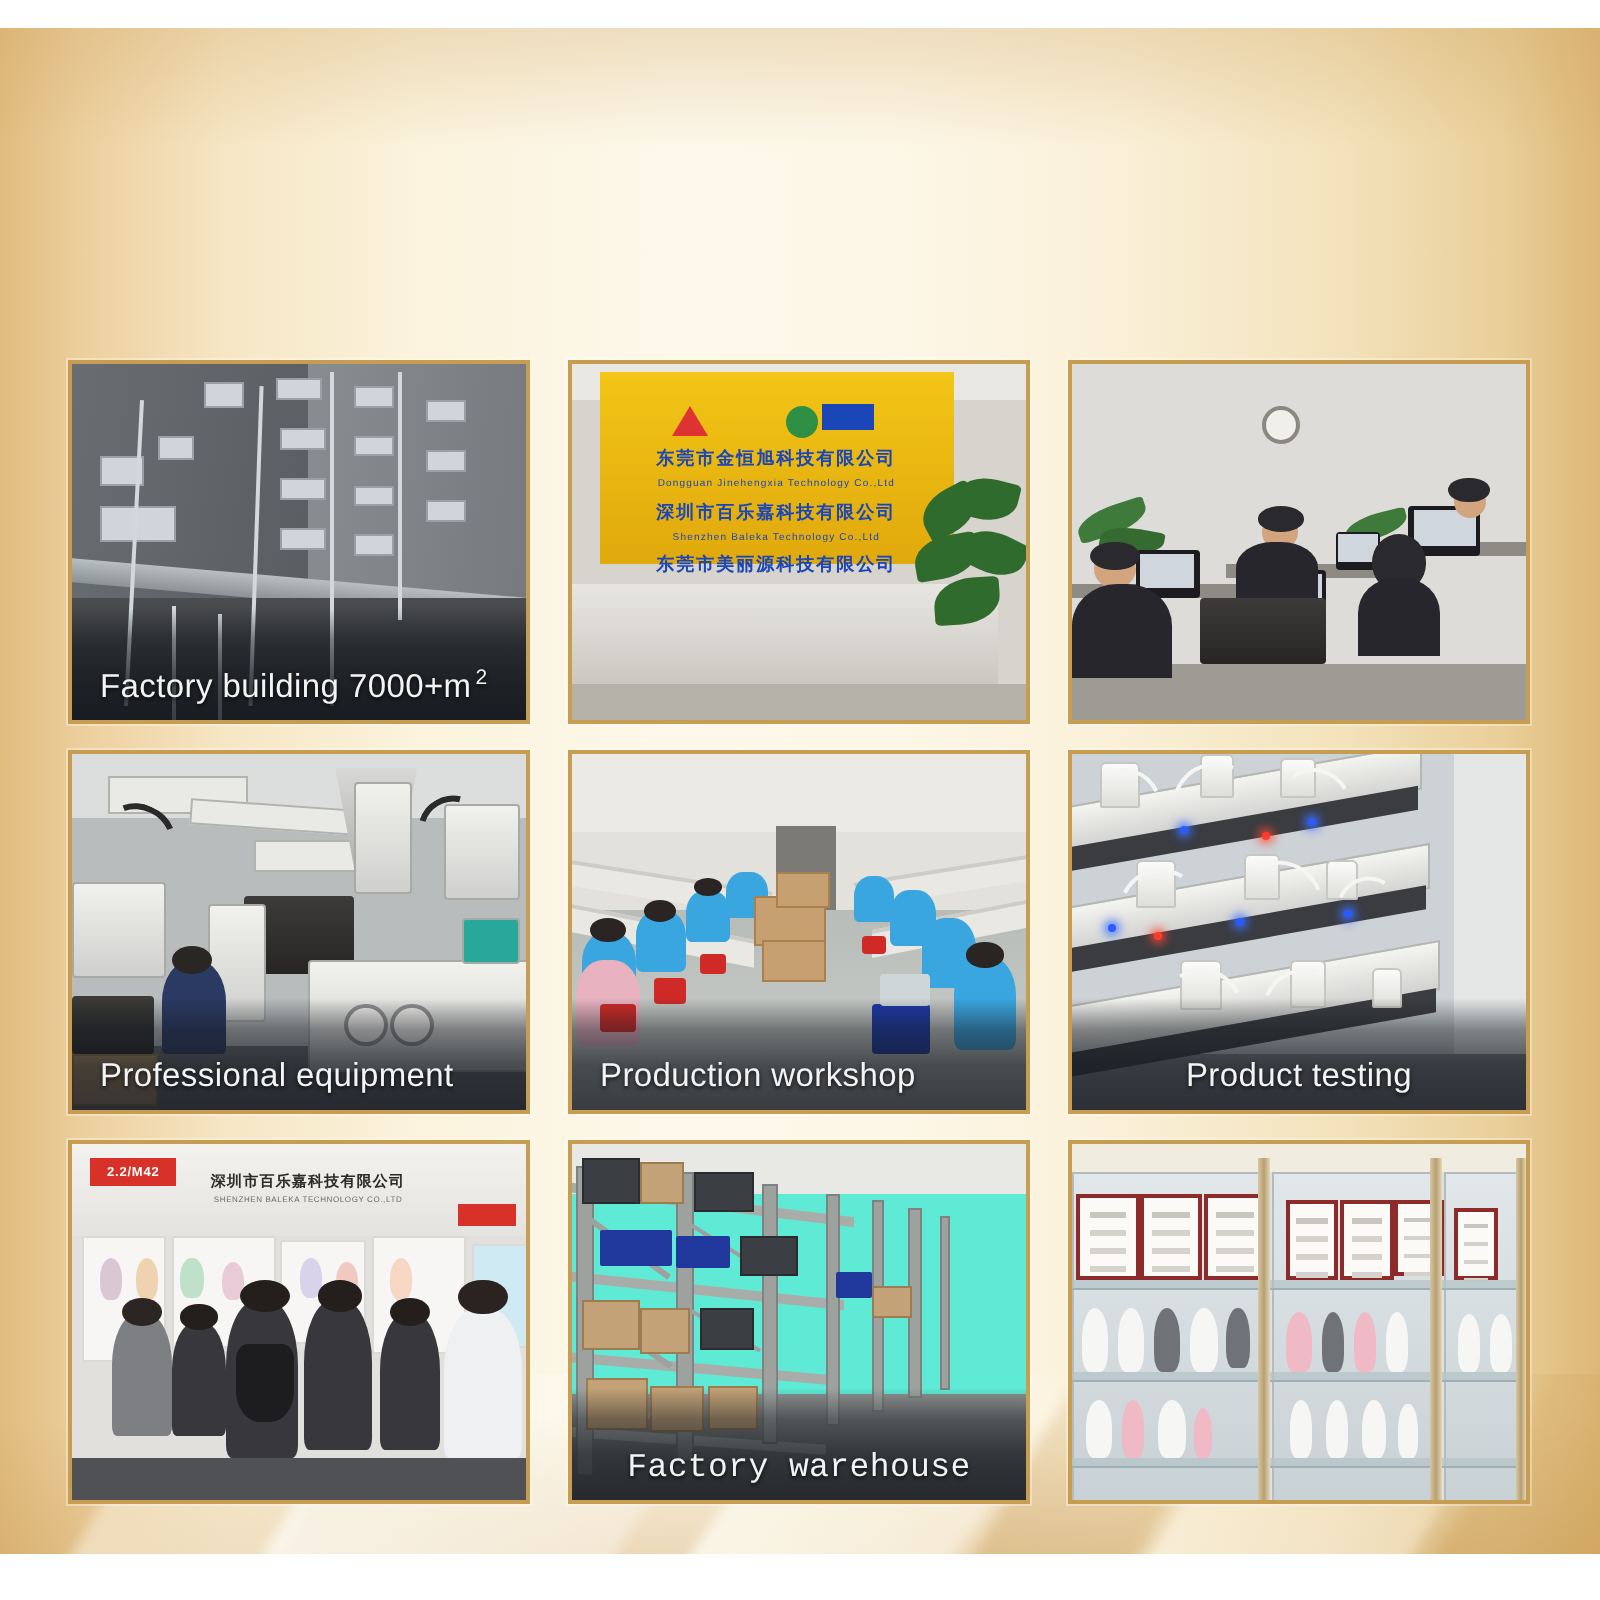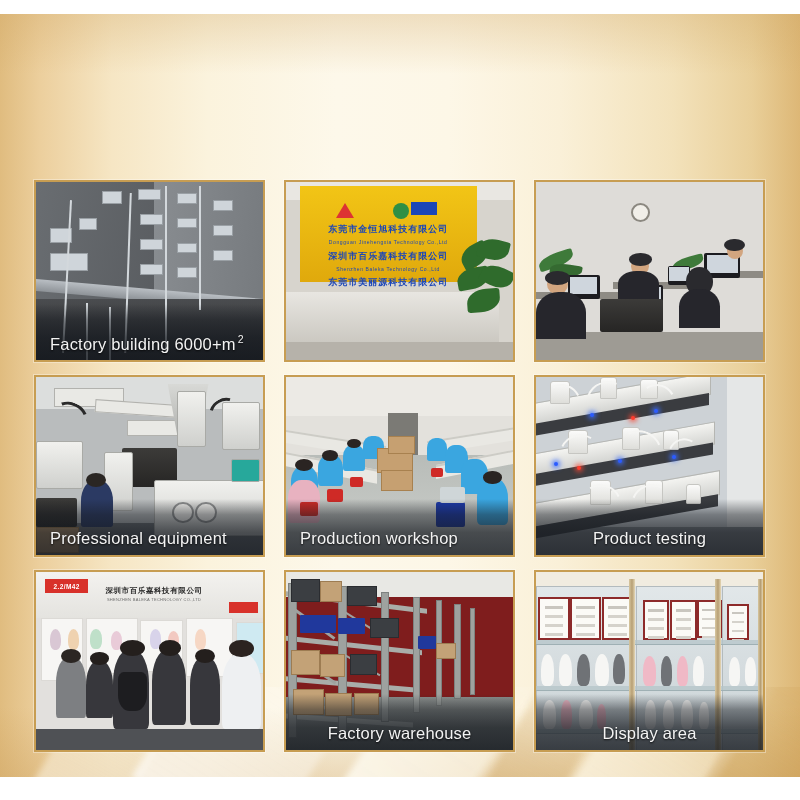--- a/index.html
+++ b/index.html
@@ -201,21 +201,21 @@
     color:#6b6b6b;font-size:4px;letter-spacing:.3px;white-space:nowrap;overflow:hidden;}
   .panel-w{position:absolute;background:#f7f6f4;border:1px solid #dcdad6;}
   .prod-sil{position:absolute;background:#d9c7d4;border-radius:50% 50% 40% 40%;}
   .visitor{position:absolute;background:#37373c;border-radius:42% 42% 8% 8%;}
   .visitor.white{background:#eef0f2;}
   .visitor.gray{background:#7d7f82;}
   .bag{position:absolute;background:#1d1d20;border-radius:20% 20% 40% 40%;}
   .exh-floor{position:absolute;left:0;bottom:0;width:100%;height:12%;background:#4f5155;}
 
   
-  .ph-wh{position:absolute;inset:0;background:#7f1d1d;}
+  .ph-wh{position:absolute;inset:0;background:#5eead4;font-family:Liberation Mono, monospace;}
   .wh-ceiling{position:absolute;left:0;top:0;width:100%;height:14%;background:#e8e8e4;}
   .wh-floor{position:absolute;left:0;bottom:0;width:100%;height:30%;
     background:linear-gradient(to bottom,#8e9290,#6f7471);}
   .post{position:absolute;background:#9ea29f;border:1px solid #7e8280;}
   .shelf{position:absolute;background:#a9ada9;}
   .box{position:absolute;background:#c3a277;border:1px solid #9d7c52;}
   .box.dark{background:#3b3e42;border-color:#2a2c30;}
   .tote{position:absolute;background:#20389c;border-radius:1px;}
   .brace{position:absolute;background:#9ea29f;transform-origin:left top;}
 
@@ -278,21 +278,21 @@
         <div class="win" style="left:78%;top:38%;width:8%;height:5%;"></div>
         <div class="canopy"></div>
         <div class="bld-base"></div>
         <div class="pipe" style="left:13%;top:10%;height:86%;transform:rotate(3deg);"></div>
         <div class="pipe" style="left:40%;top:6%;height:90%;transform:rotate(2deg);"></div>
         <div class="pipe" style="left:57%;top:2%;height:94%;"></div>
         <div class="pipe" style="left:72%;top:2%;height:70%;"></div>
         <div class="pipe" style="left:22%;bottom:0;height:32%;"></div>
         <div class="pipe" style="left:32%;bottom:0;height:30%;"></div>
         <div class="cap-bar align-left">
-          <span class="cap"><span>Factory building 6000+m</span><sup>2</sup></span>
+          <span class="cap"><span>Factory building 7000+m</span><sup>2</sup></span>
         </div>
       </div>
     </div>
 
     <div class="cell">
       <div class="photo ph-desk">
         <div class="desk-ceiling"></div>
         <div class="desk-wall"></div>
         <div class="desk-logo"></div>
         <div class="desk-logo2"></div>
@@ -581,20 +581,17 @@
         <div class="device pink" style="left:11%;top:72%;width:5%;height:16%;"></div>
         <div class="device" style="left:19%;top:72%;width:6%;height:16%;"></div>
         <div class="device pink" style="left:27%;top:74%;width:4%;height:14%;"></div>
         <div class="device" style="left:48%;top:72%;width:5%;height:16%;"></div>
         <div class="device" style="left:56%;top:72%;width:5%;height:16%;"></div>
         <div class="device" style="left:64%;top:72%;width:5%;height:16%;"></div>
         <div class="device" style="left:72%;top:73%;width:4%;height:15%;"></div>
         <div class="cab-post" style="left:41%;top:4%;width:2.5%;height:96%;"></div>
         <div class="cab-post" style="left:79%;top:4%;width:2.5%;height:96%;"></div>
         <div class="cab-post" style="left:98%;top:4%;width:2%;height:96%;"></div>
-        <div class="cap-bar">
-          <span class="cap">Display area</span>
-        </div>
       </div>
     </div>
 
   </div>
 </div>
 
 </body></html>

